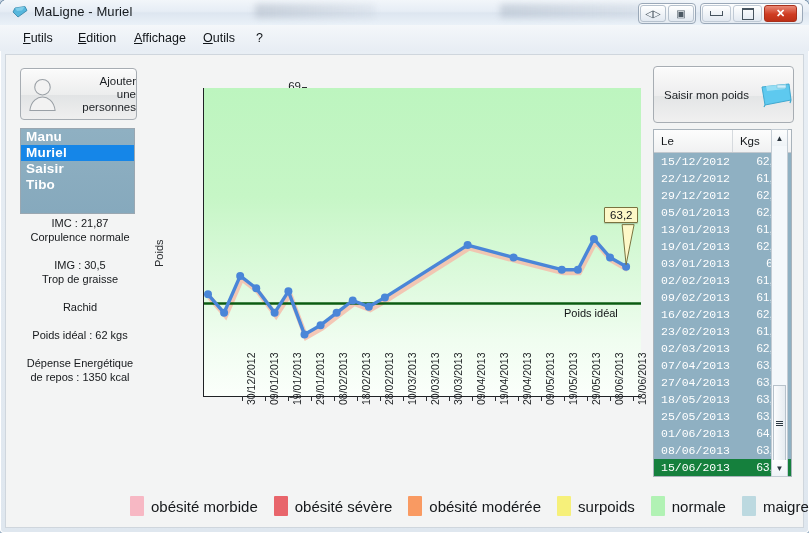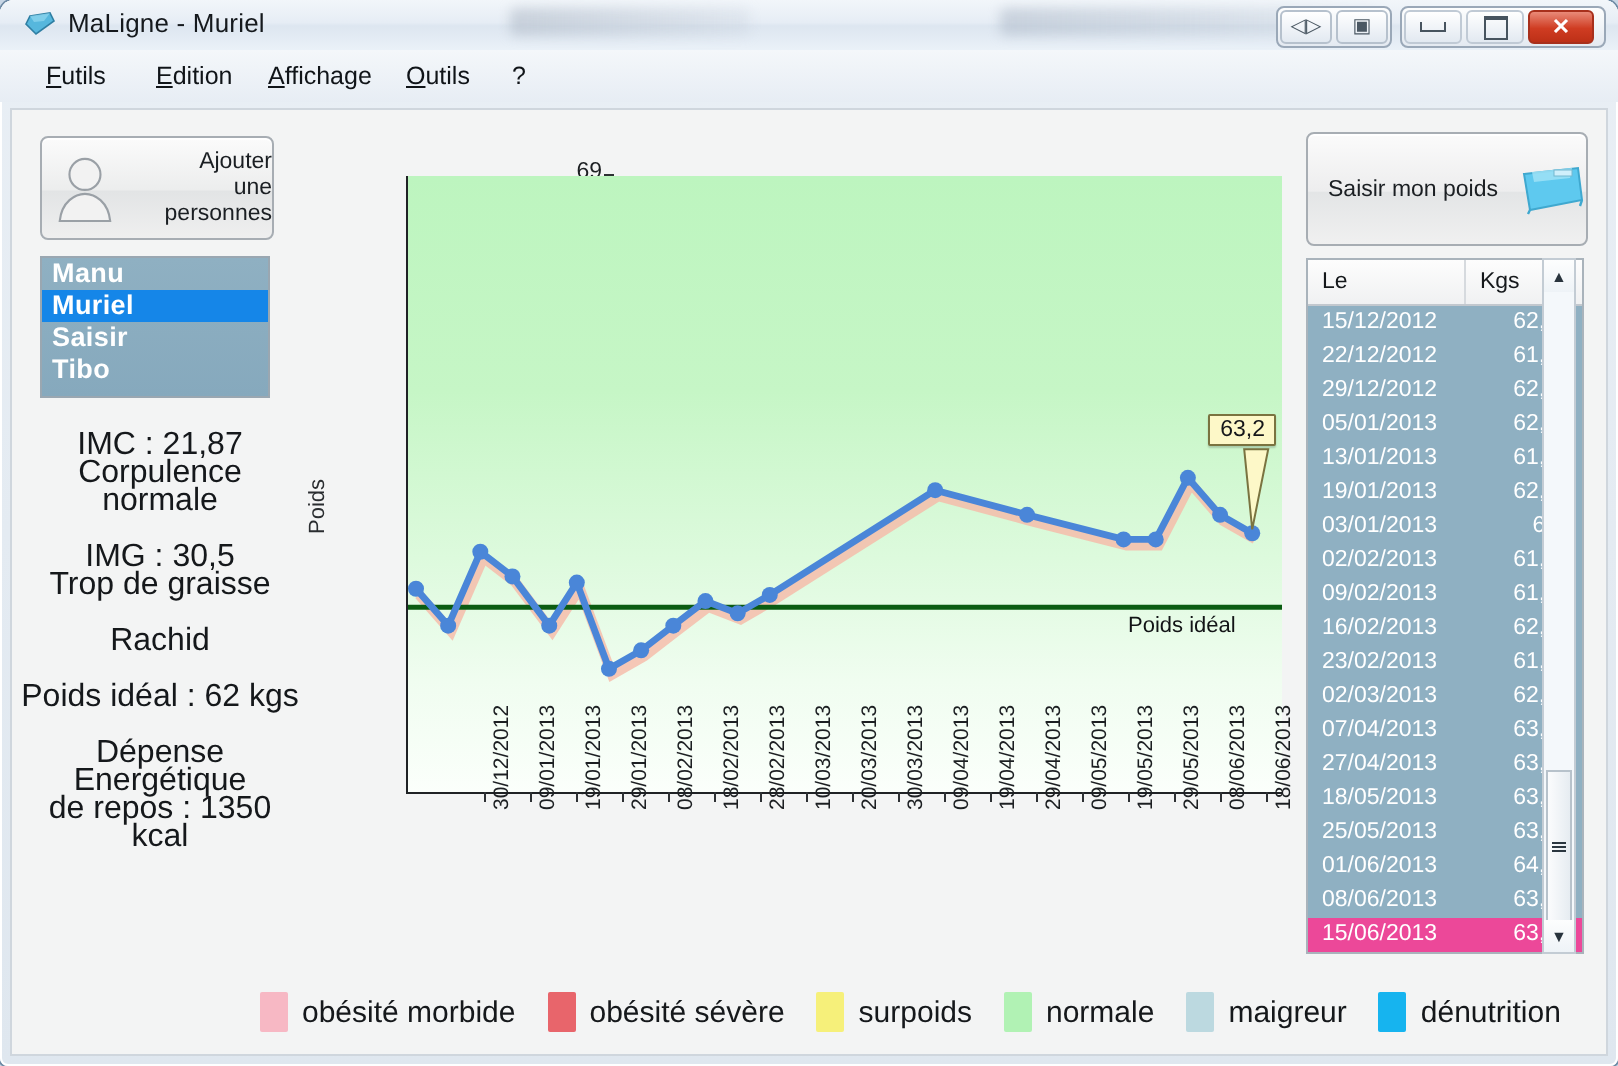--- a/index.html
+++ b/index.html
@@ -78,32 +78,32 @@
   .add-btn{
     position:absolute;left:20px;top:68px;width:115px;height:50px;
     border:1px solid #a7adb3;border-radius:4px;
     background:linear-gradient(#fbfbfb,#eceded 52%,#e2e4e5 53%,#efefef);
     box-shadow:inset 0 1px 0 #ffffff;
     display:flex;align-items:center;
   }
   .person-icon{margin-left:5px;}
   .add-btn-label{font-size:11.5px;color:#1b1f23;line-height:13px;margin-left:20px;text-align:right;}
   .person-list{
-    position:absolute;left:20px;top:128px;width:115px;height:71px;
+    position:absolute;left:20px;top:128px;width:115px;height:86px;
     background:linear-gradient(#8fb0c2,#86a9bd);
     border:1px solid #9aa7b1;box-sizing:border-box;overflow:hidden;
   }
   .person-row{
     height:16px;line-height:16px;font-size:13.5px;font-weight:bold;
     color:#ffffff;padding-left:5px;letter-spacing:.2px;
   }
   .person-row.selected{background:#1586e8;}
   .stats{
     position:absolute;left:10px;top:216px;width:140px;text-align:center;
-    font-size:16px;color:#15181b;line-height:14px;
+    font-size:11px;color:#15181b;line-height:14px;
   }
   .stats .blk{margin-bottom:14px;}
   
   .chart-wrap{
     position:absolute;left:155px;top:62px;width:490px;height:425px;
   }
   .ylabel{
     position:absolute;left:-2px;top:205px;font-size:11px;color:#2a2d30;
     transform:rotate(-90deg);transform-origin:left top;white-space:nowrap;
   }
@@ -159,22 +159,22 @@
   .grid-head{
     height:22px;background:linear-gradient(#fdfdfd,#f0f1f2);
     border-bottom:1px solid #c2c8ce;display:flex;
   }
   .gh{font-size:11.5px;color:#15181b;line-height:22px;padding-left:7px;}
   .gh.c1{width:83px;border-right:1px solid #d6dade;box-sizing:border-box;}
   .gh.c2{width:54px;}
   .grow{
     height:17px;display:flex;font-size:11.5px;color:#ffffff;line-height:17px;
   }
-  .grow.selected{background:#ec4899;}
-  .gc1{width:83px;padding-left:7px;box-sizing:border-box;}
+  .grow.selected{background:#15803d;}
+  .gc1{width:83px;padding-left:7px;box-sizing:border-box;font-family:Liberation Mono, monospace;}
   .gc2{width:42px;text-align:right;box-sizing:border-box;}
   .vscroll{
     position:absolute;left:771px;top:129px;width:17px;height:348px;
     background:#f4f8fb;border:1px solid #c3ccd4;box-sizing:border-box;
   }
   .vs-btn{
     height:16px;display:flex;align-items:center;justify-content:center;
     background:linear-gradient(#fdfefe,#eef3f7);font-size:8px;color:#29343d;
   }
   .vs-thumb{
@@ -357,20 +357,24 @@
   <div class="legend" id="legend">
       <div class="leg">
         <span class="sw" style="background: rgb(247, 184, 196);"></span>
         <span class="leg-txt">obésité morbide</span>
       </div>
       <div class="leg">
         <span class="sw" style="background: rgb(232, 101, 107);"></span>
         <span class="leg-txt">obésité sévère</span>
       </div>
       <div class="leg">
+        <span class="sw" style="background: rgb(249, 154, 98);"></span>
+        <span class="leg-txt">obésité modérée</span>
+      </div>
+      <div class="leg">
         <span class="sw" style="background: rgb(246, 240, 122);"></span>
         <span class="leg-txt">surpoids</span>
       </div>
       <div class="leg">
         <span class="sw" style="background: rgb(177, 242, 180);"></span>
         <span class="leg-txt">normale</span>
       </div>
       <div class="leg">
         <span class="sw" style="background: rgb(188, 217, 224);"></span>
         <span class="leg-txt">maigreur</span>

